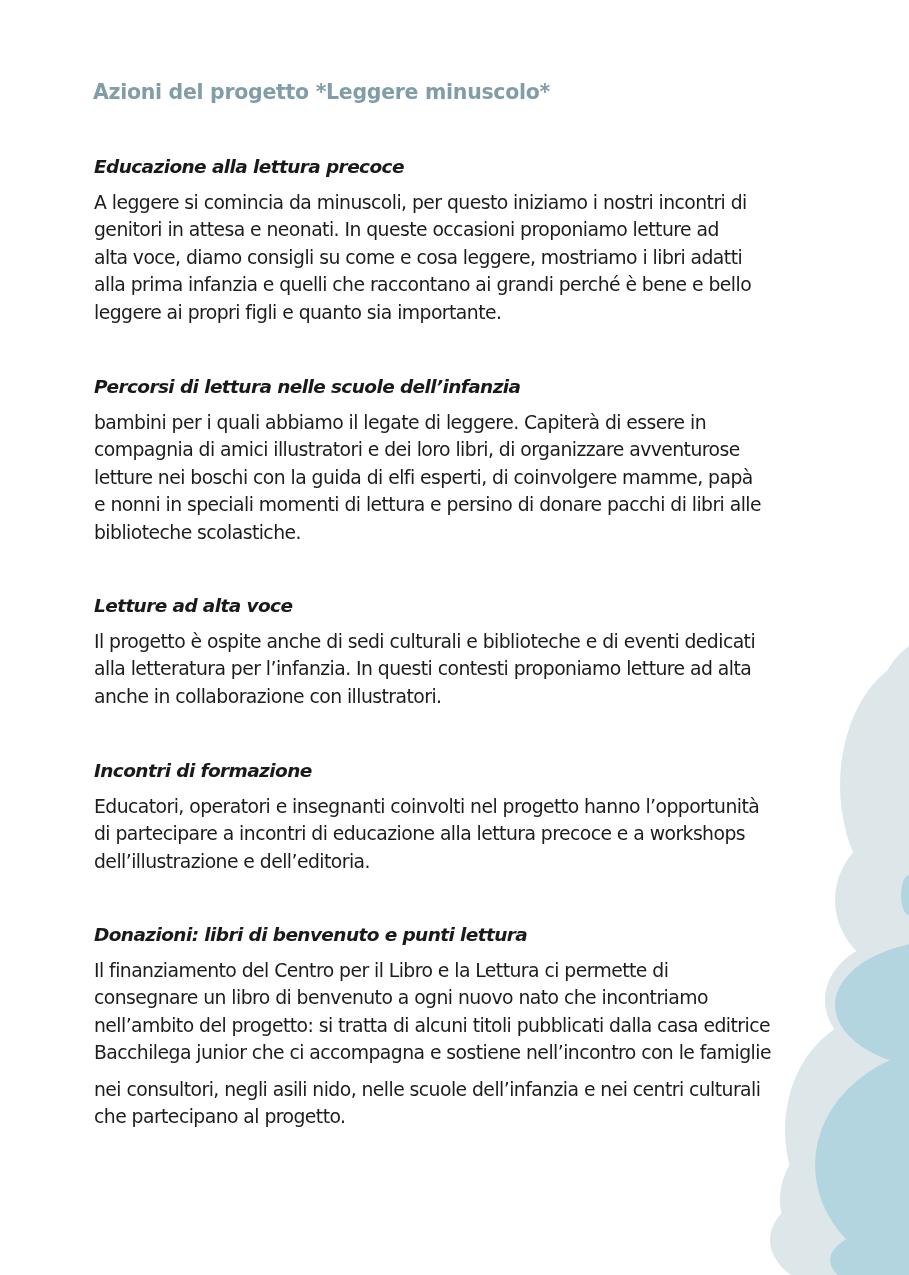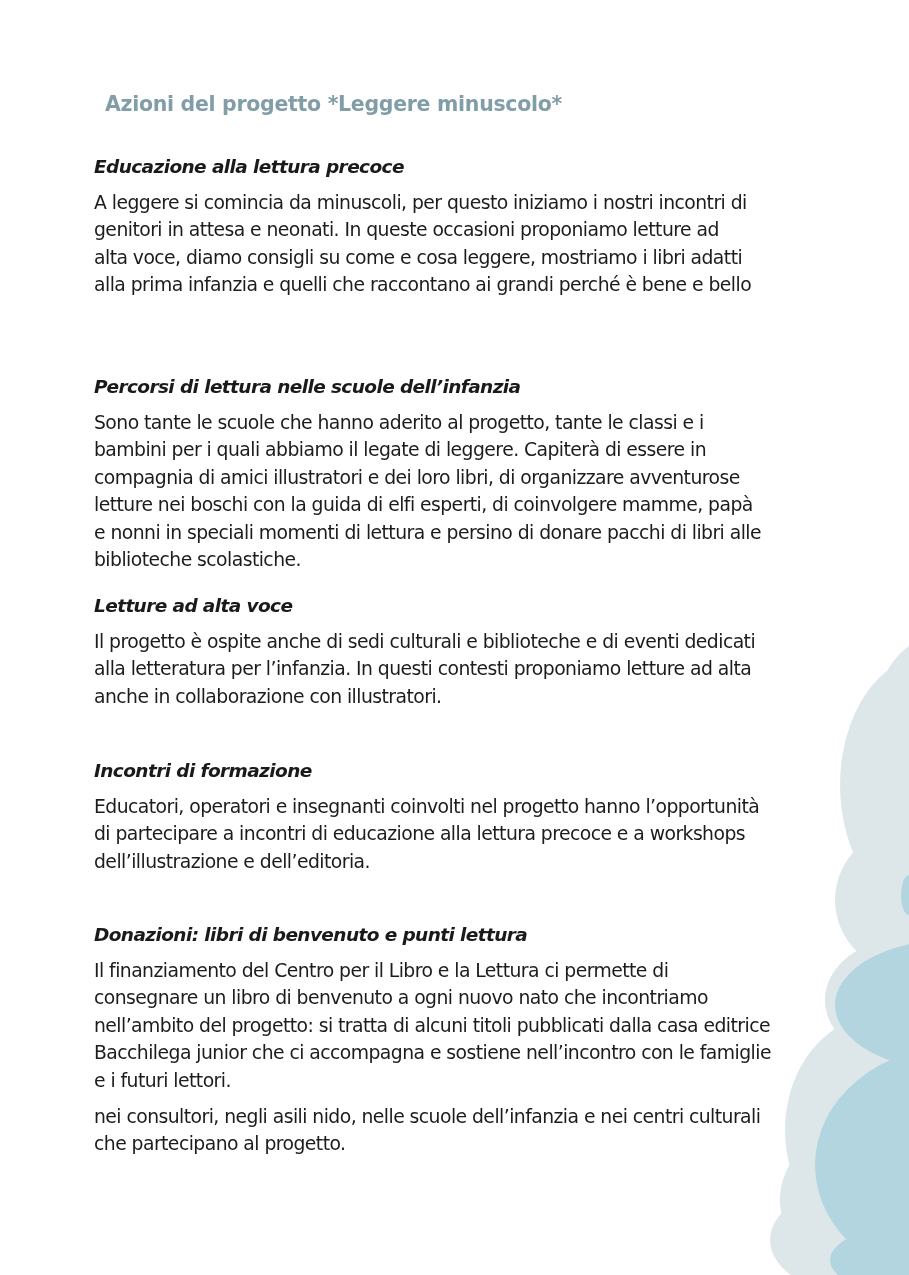--- a/index.html
+++ b/index.html
@@ -27,21 +27,21 @@
       position: absolute;
       left: 93px;
       top: 0;
       width: 730px;
       z-index: 1;
     }
     .doc-title {
       position: absolute;
       top: 80px;
       left: 0;
-      margin: 12px;
+      margin: 0;
       font-family: "DejaVu Sans", sans-serif;
       font-weight: bold;
       font-size: 20.5px;
       letter-spacing: -0.3px;
       color: #819ea8;
       white-space: nowrap;
     }
     .section {
       position: absolute;
       left: 1px;
@@ -92,27 +92,27 @@
 <div class="page">
   <h1 class="doc-title">Azioni del progetto *Leggere minuscolo*</h1>
 
   <div class="section" style="top:155px">
     <h2>Educazione alla lettura precoce</h2>
     <p>
       <span class="line">A leggere si comincia da minuscoli, per questo iniziamo i nostri incontri di</span>
       <span class="line">genitori in attesa e neonati. In queste occasioni proponiamo letture ad</span>
       <span class="line">alta voce, diamo consigli su come e cosa leggere, mostriamo i libri adatti</span>
       <span class="line">alla prima infanzia e quelli che raccontano ai grandi perché è bene e bello</span>
+      <span class="line">leggere ai propri figli e quanto sia importante.</span>
     </p>
   </div>
 
   <div class="section" style="top:375px">
     <h2>Percorsi di lettura nelle scuole dell’infanzia</h2>
     <p>
-      <span class="line">Sono tante le scuole che hanno aderito al progetto, tante le classi e i</span>
       <span class="line">bambini per i quali abbiamo il legate di leggere. Capiterà di essere in</span>
       <span class="line">compagnia di amici illustratori e dei loro libri, di organizzare avventurose</span>
       <span class="line">letture nei boschi con la guida di elfi esperti, di coinvolgere mamme, papà</span>
       <span class="line">e nonni in speciali momenti di lettura e persino di donare pacchi di libri alle</span>
       <span class="line">biblioteche scolastiche.</span>
     </p>
   </div>
 
   <div class="section" style="top:594px">
     <h2>Letture ad alta voce</h2>
@@ -132,20 +132,19 @@
     </p>
   </div>
 
   <div class="section" style="top:923px">
     <h2>Donazioni: libri di benvenuto e punti lettura</h2>
     <p>
       <span class="line">Il finanziamento del Centro per il Libro e la Lettura ci permette di</span>
       <span class="line">consegnare un libro di benvenuto a ogni nuovo nato che incontriamo</span>
       <span class="line">nell’ambito del progetto: si tratta di alcuni titoli pubblicati dalla casa editrice</span>
       <span class="line">Bacchilega junior che ci accompagna e sostiene nell’incontro con le famiglie</span>
-      <span class="line">e i futuri lettori.</span>
     </p>
     <p>
       <span class="line">nei consultori, negli asili nido, nelle scuole dell’infanzia e nei centri culturali</span>
       <span class="line">che partecipano al progetto.</span>
     </p>
   </div>
 </div>
 
 </body></html>

